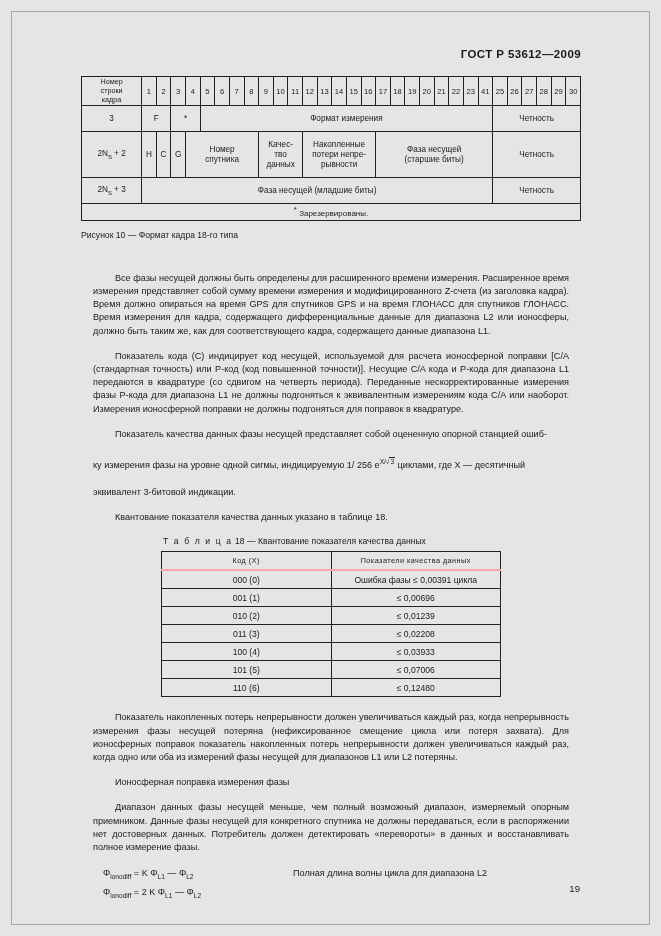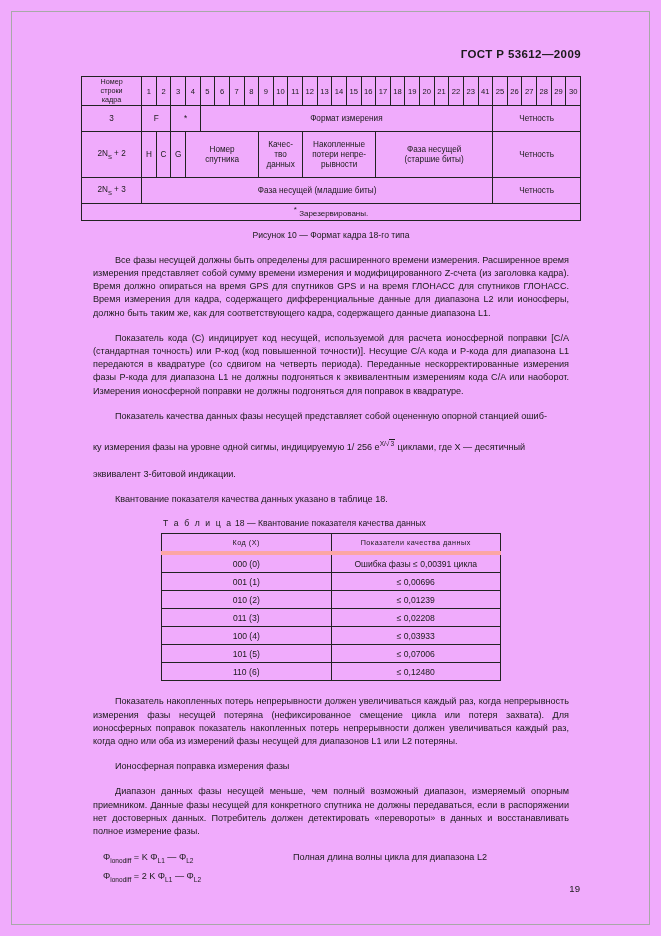--- a/index.html
+++ b/index.html
@@ -4,21 +4,21 @@
 <style>
   html, body {
     margin: 0;
     padding: 0;
     background: #8a8a8a;
   }
   .page {
     position: relative;
     width: 661px;
     height: 936px;
-    background: #f0abfc;
+    background: #e5e5e5;
     box-sizing: border-box;
     font-family: "Liberation Sans", sans-serif;
     color: #1a1a1a;
     overflow: hidden;
   }
   .page-border {
     position: absolute;
     left: 11px;
     top: 11px;
     right: 11px;
@@ -66,24 +66,24 @@
   .cellwrap { font-size: 8.2px; line-height: 1.25; }
   .note-row td {
     border: 1px solid #222;
     text-align: left;
     padding: 3px 0 3px 22px;
     font-size: 8px;
   }
   .note-row td sup { font-size: 8px; }
 
   .figure-caption {
-    text-align: center;
+    text-align: left;
     font-size: 8.6px;
     margin-top: 9px;
-    margin-bottom: 14px;
+    margin-bottom: 32px;
   }
 
   
   p.body {
     font-size: 9.1px;
     line-height: 13.2px;
     text-align: justify;
     margin: 12px;
     text-indent: 22px;
     hyphens: manual;
@@ -110,21 +110,21 @@
     text-align: center;
     padding: 3.5px 0;
     font-weight: normal;
   }
   table.q-table th {
     font-size: 7.2px;
     letter-spacing: 0.5px;
     padding: 4px 0;
   }
   table.q-table td { font-size: 8.6px; }
-  table.q-table thead th { border-bottom: 4px solid #fca5a5; }
+  table.q-table thead th { border-bottom: 2px solid #fca5a5; }
 
   
   .formula-block {
     margin-top: 2px;
     font-size: 9.1px;
     line-height: 14.5px;
   }
   .formula-row {
     display: flex;
     padding-left: 22px;

